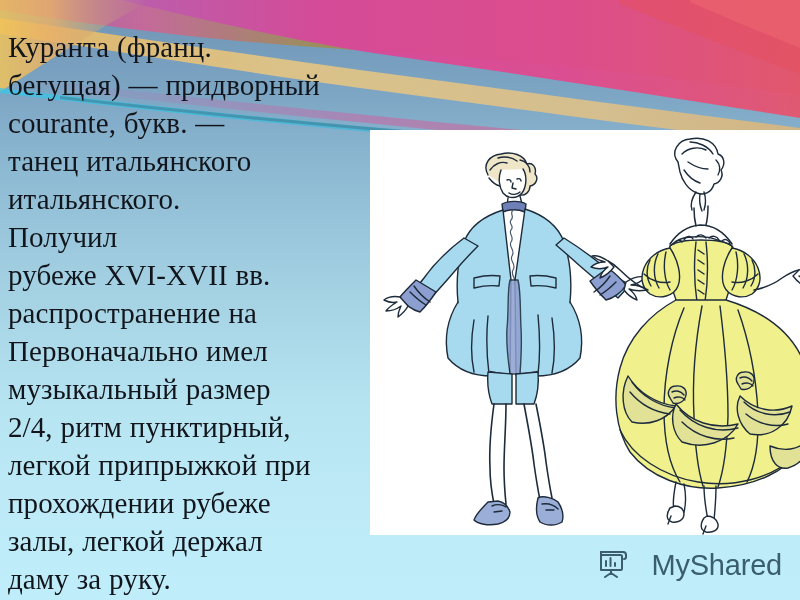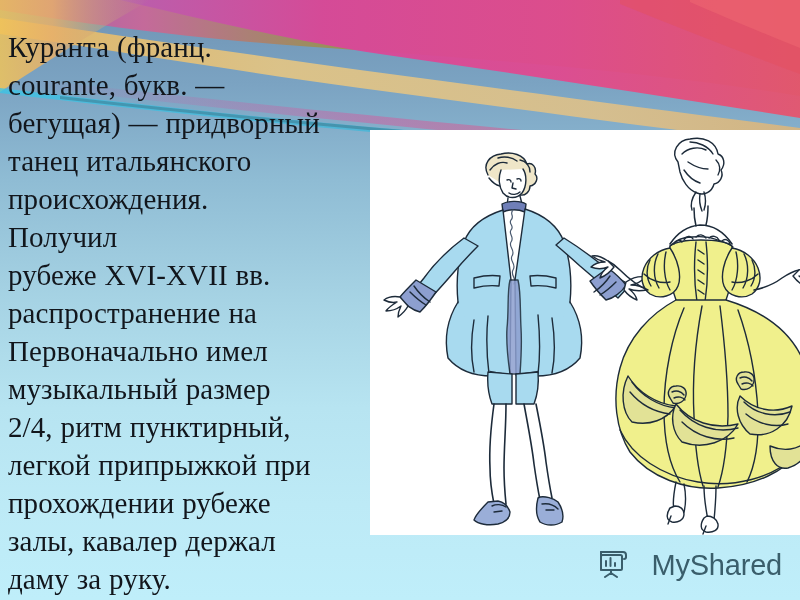--- a/index.html
+++ b/index.html
@@ -139,33 +139,33 @@
       <path d="M60,96 C220,114 380,130 540,140 C650,147 730,150 800,149
                L800,152 C730,153 650,150 540,143 C380,133 220,117 60,99 Z" fill="#3a6b7c" opacity="0.45"></path>
 
       <path d="M620,0 L800,0 L800,74 C740,52 680,28 620,4 Z" fill="#e35060" opacity="0.55"></path>
       <path d="M690,0 L800,0 L800,48 C760,32 722,16 690,2 Z" fill="#ef6a72" opacity="0.5"></path>
     </svg>
   </div>
 
   <div class="body-text">
     <p>Куранта (франц.</p>
+    <p>бегущая) — придворный</p>
     <p>courante, букв. —</p>
-    <p>бегущая) — придворный</p>
     <p>танец итальянского</p>
-    <p>происхождения.</p>
+    <p>итальянского.</p>
     <p>Получил</p>
     <p>рубеже XVI-XVII вв.</p>
     <p>распространение на</p>
     <p>Первоначально имел</p>
     <p>музыкальный размер</p>
     <p>2/4, ритм пунктирный,</p>
     <p>легкой припрыжкой при</p>
     <p>прохождении рубеже</p>
-    <p>залы, кавалер держал</p>
+    <p>залы, легкой держал</p>
     <p>даму за руку.</p>
   </div>
 
   <div class="picture-panel">
     <svg width="430" height="405" viewBox="0 0 430 405" aria-hidden="true">
       <rect x="0" y="0" width="430" height="405" fill="#ffffff"></rect>
 
       <g stroke="#1d2b3a" stroke-width="1.4" fill="none" stroke-linecap="round" stroke-linejoin="round">
 
         <g>

